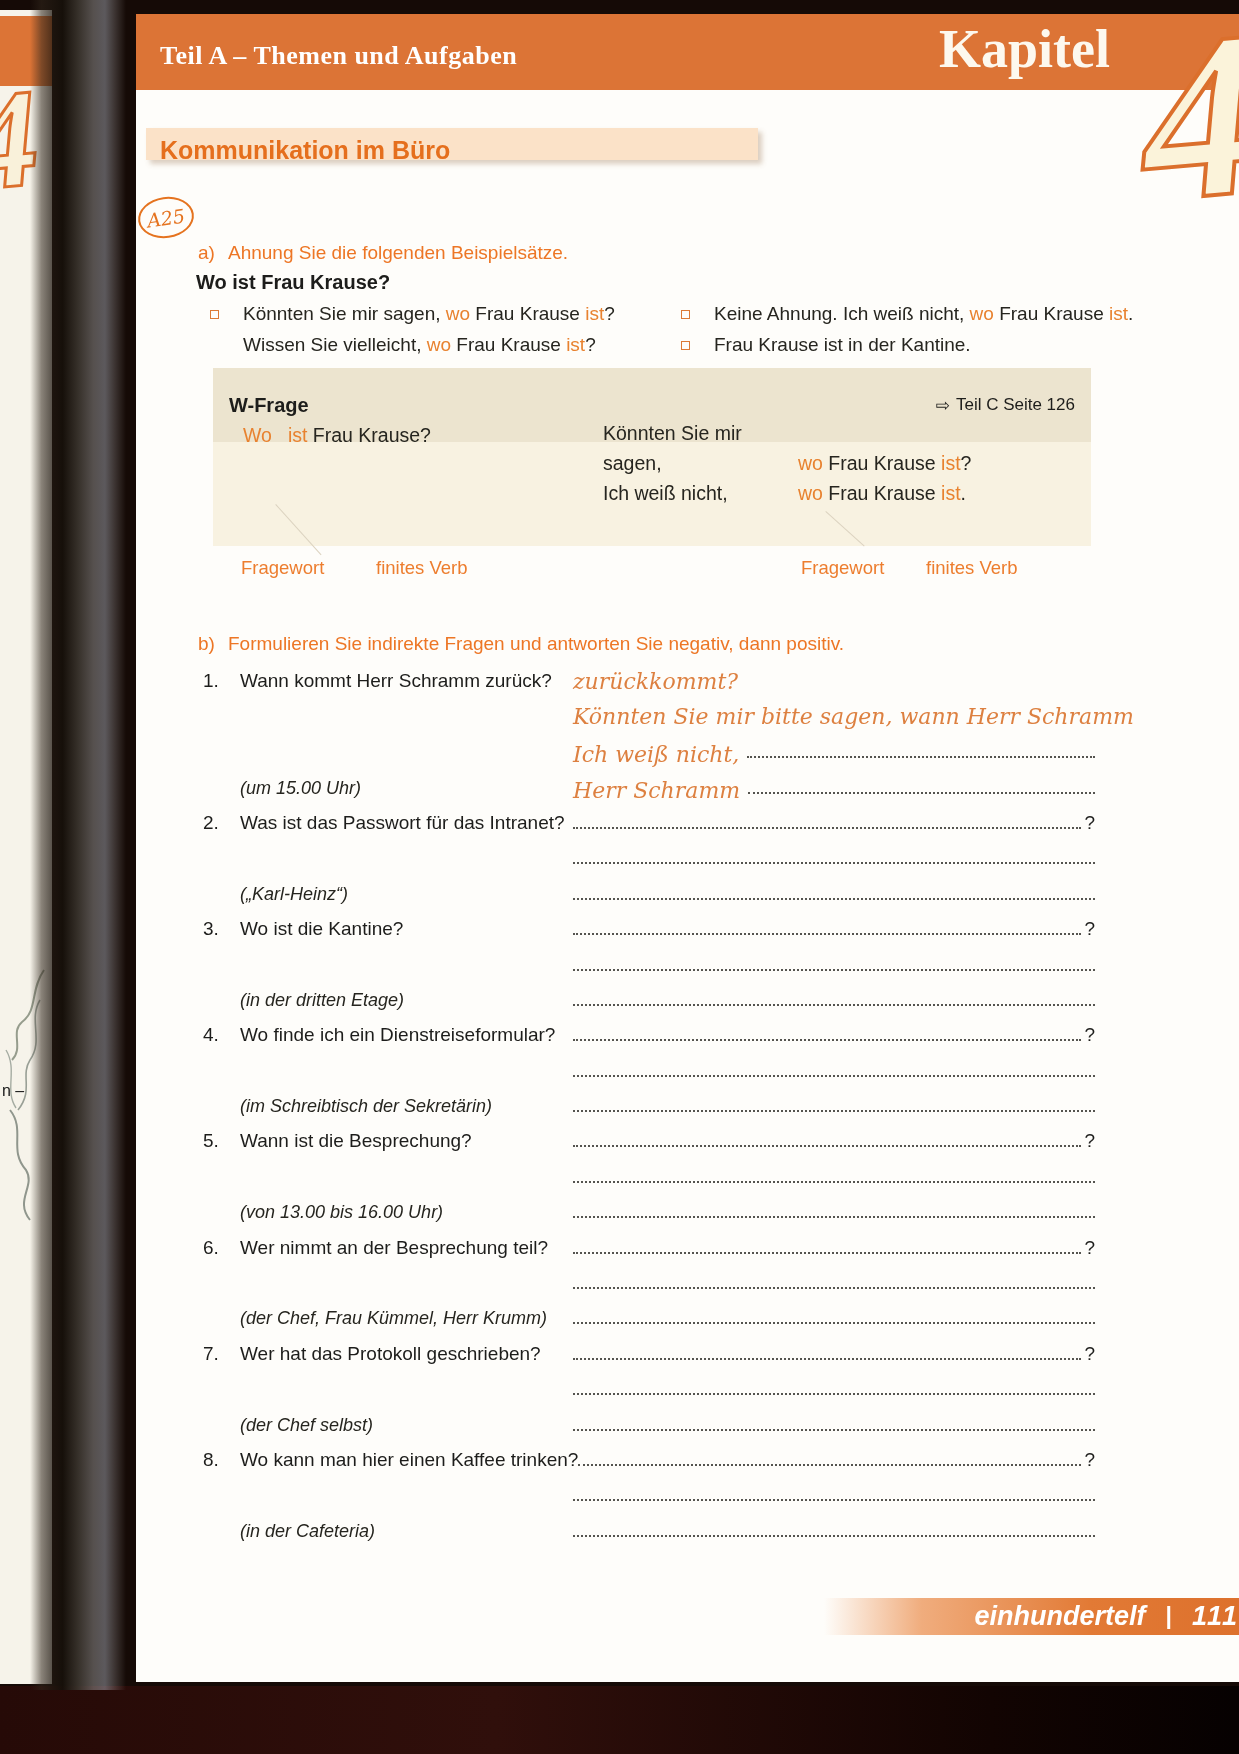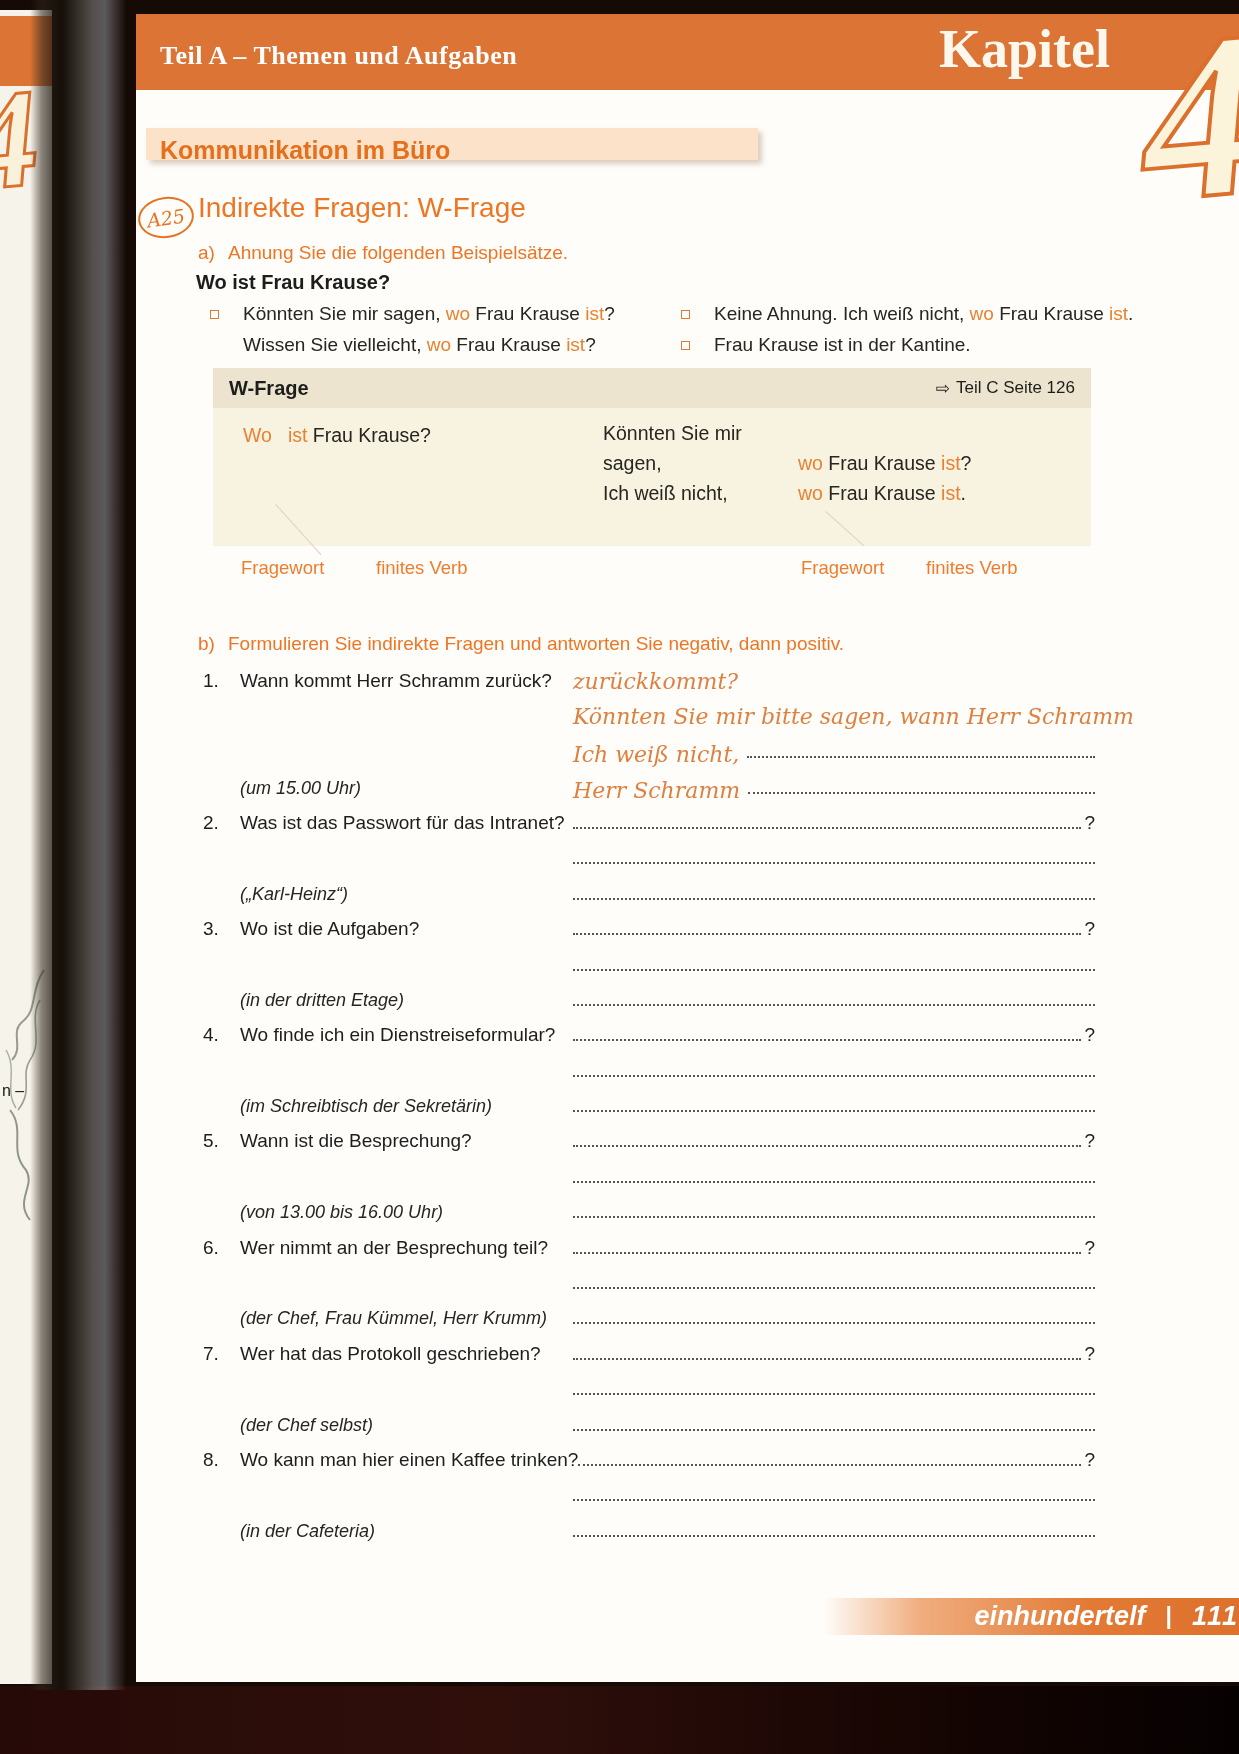--- a/index.html
+++ b/index.html
@@ -44,21 +44,21 @@
   .ex-col{position:absolute;top:289px;}
   #ex-left{left:74px;width:470px;}
   #ex-right{left:545px;width:480px;}
   .exrow{display:flex;height:31px;align-items:flex-start;font-size:19px;color:#26251f;}
   .bmark{width:33px;flex-shrink:0;}
   .bsq{display:block;width:7px;height:7px;border:1.5px solid #dd7a35;margin-top:7px;}
   .hl{color:#e8822f;}
 
   .gbox{position:absolute;left:77px;top:354px;width:878px;height:178px;background:#f8f2e1;}
   .gbox-header{height:40px;background:#ece4cf;display:flex;justify-content:space-between;
-               align-items:center;padding:0 16px;}
+               align-items:center;padding:17px 16px;}
   .gbox-title{font-weight:bold;font-size:20px;color:#1d1d1b;}
   .gbox-ref{font-size:17px;color:#1d1d1b;display:flex;gap:6px;align-items:center;}
   .gbox-left{position:absolute;left:30px;top:56px;font-size:19.5px;color:#26251f;}
   .gsp{display:inline-block;width:16px;}
   .gbox-right{position:absolute;left:390px;top:50px;font-size:19.5px;color:#26251f;line-height:30px;}
   .gintro{display:inline-block;width:195px;}
   .diag{position:absolute;border-top:1.5px solid #dcd3c0;transform-origin:left top;}
   #diag1{left:140px;top:490px;width:68px;transform:rotate(48deg);}
   #diag2{left:690px;top:497px;width:52px;transform:rotate(42deg);}
   .glabel{position:absolute;top:543px;font-size:18.5px;color:#ed7d2e;}
@@ -113,21 +113,20 @@
       <div class="h-title">Teil A – Themen und Aufgaben</div>
       <div class="kapitel">Kapitel</div>
     </div>
     <div class="big4">4</div>
 
     <div class="kom-bar">
       <div class="kom-text">Kommunikation im Büro</div>
     </div>
 
     <div class="a25">A25</div>
-    <div class="ex-heading">Indirekte Fragen: W-Frage</div>
 
     <div class="a-line">
       <span class="a-label">a)</span>
       <span>Ahnung Sie die folgenden Beispielsätze.</span>
     </div>
 
     <div class="ex-title">Wo ist Frau Krause?</div>
 
     <div class="ex-col" id="ex-left">
       <div class="exrow">
@@ -221,21 +220,21 @@
         <div class="row">
           <span class="sp-num"></span>
           <span class="hint">(„Karl-Heinz“)</span>
           <span class="dots"></span>
         </div>
       </div>
 
       <div class="item">
         <div class="row">
           <span class="num">3.</span>
-          <span class="q">Wo ist die Aufgaben?</span>
+          <span class="q">Wo ist die Kantine?</span>
           <span class="dots"></span>
           <span class="qm">?</span>
         </div>
         <div class="row">
             <span class="spacer"></span>
             <span class="dots"></span>
           </div>
         <div class="row">
           <span class="sp-num"></span>
           <span class="hint">(in der dritten Etage)</span>

